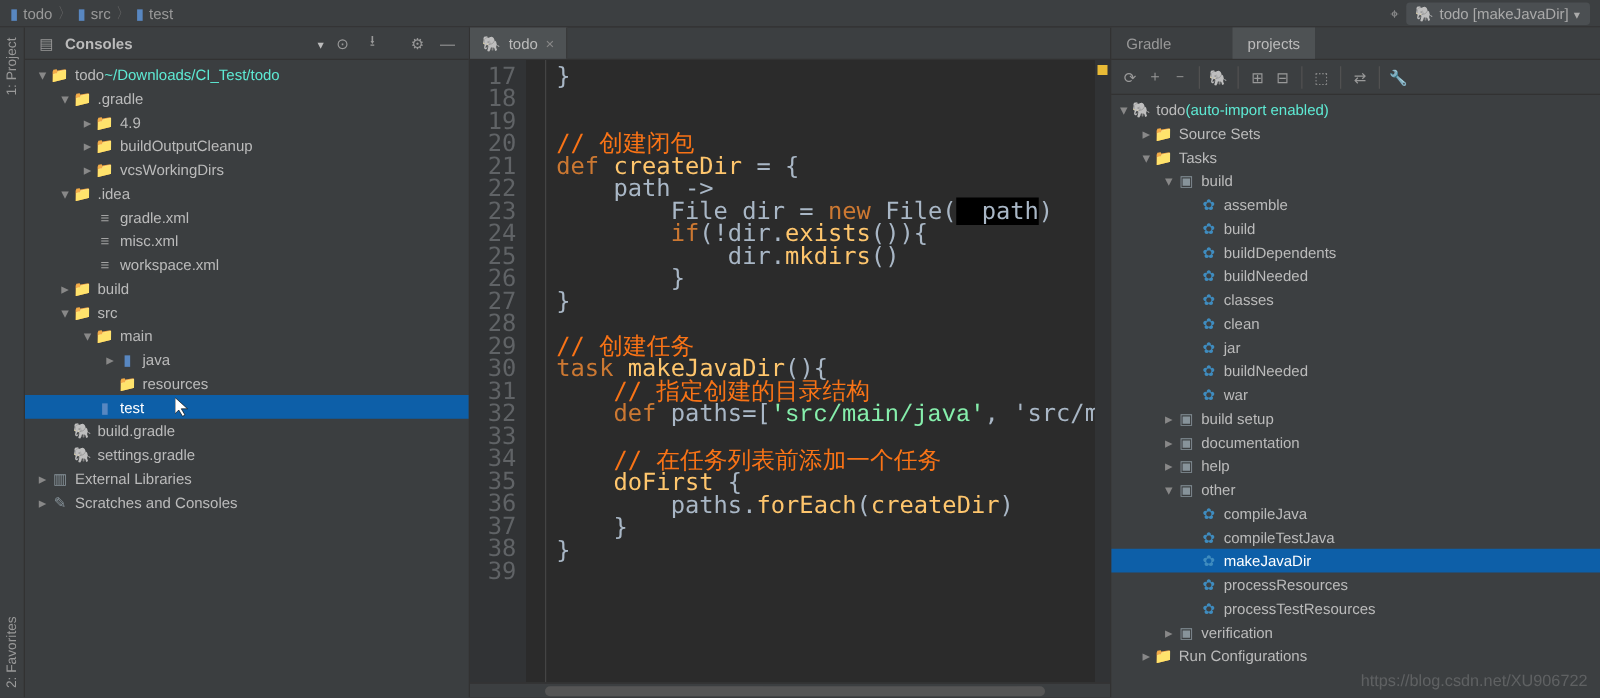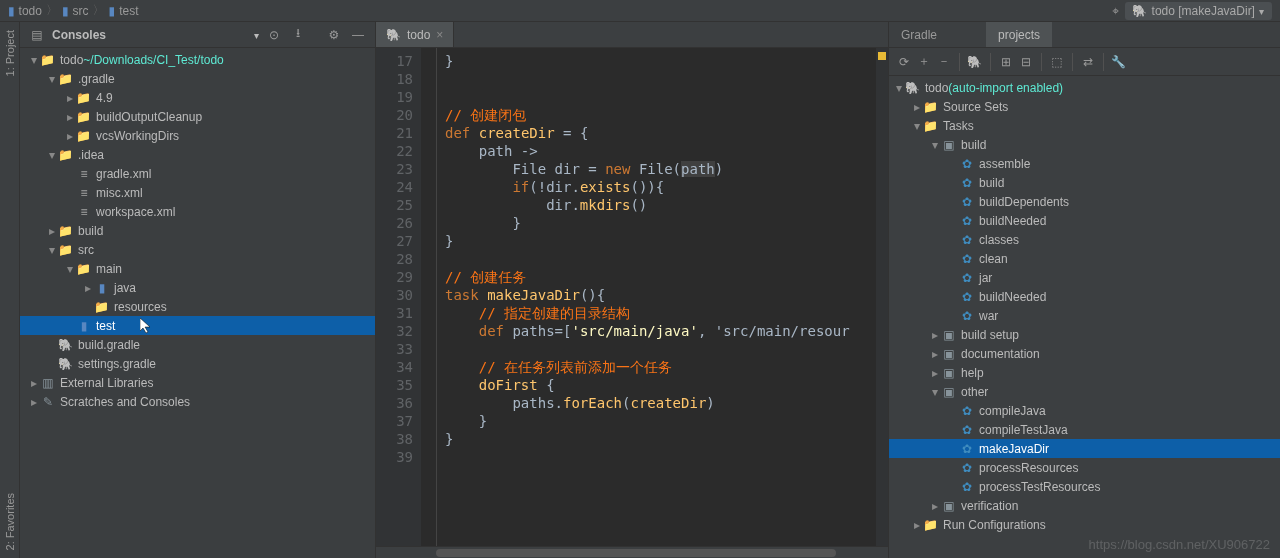--- a/index.html
+++ b/index.html
@@ -28,29 +28,29 @@
 .ico-folder { color: #87939a; }
 .ico-folder-mod { color: #d6a046; }
 .ico-src { color: #5887c1; }
 .ico-file { color: #a4a4a4; }
 .ico-gradle { color: #5f8b5a; }
 .dim { color: #5eead4; }
 .editor { flex: 1; background: #2b2b2b; display: flex; flex-direction: column; min-width: 0; }
 .tabs { height: 26px; background: #3c3f41; border-bottom: 1px solid #323232; display: flex; align-items: stretch; }
 .tab { display: flex; align-items: center; padding: 0 10px; gap: 6px; background: #4e5254; border-right: 1px solid #323232; color: #bbb; cursor: pointer; }
 .tab-close { color: #888; cursor: pointer; }
-.code-area { flex: 1; display: flex; font-family: "Menlo", "Consolas", monospace; font-size: 14px; line-height: 18px; overflow: hidden; position: relative; }
+.code-area { flex: 1; display: flex; font-family: "Menlo", "Consolas", monospace; font-size: 19px; line-height: 18px; overflow: hidden; position: relative; }
 .gutter { width: 45px; background: #313335; color: #606366; text-align: right; padding: 4px 8px 4px 0; user-select: none; }
 .fold-col { width: 16px; background: #2b2b2b; border-right: 1px solid #444; }
 .code { flex: 1; padding: 4px 0 4px 8px; color: #a9b7c6; white-space: pre; overflow: hidden; }
 .k { color: #cc7832; }
-.s { color: #fef9c3; }
+.s { color: #86efac; font-family: Liberation Mono, monospace; }
 .c { color: #f97316; }
 .fn { color: #ffc66d; }
-.p { color: #a9b7c6; background: #404040; }
+.p { color: #a9b7c6; background: #000000; padding-left: 20px; }
 .hscroll { height: 12px; background: #3c3f41; border-top: 1px solid #323232; position: relative; }
 .hscroll-thumb { position: absolute; left: 60px; width: 400px; height: 8px; top: 2px; background: #555; border-radius: 4px; }
 .err-stripe { width: 12px; background: #313335; position: relative; }
 .err-mark { position: absolute; right: 2px; width: 8px; height: 8px; background: #e8ba36; }
 .gradle-panel { width: 392px; background: #3c3f41; border-left: 1px solid #323232; display: flex; flex-direction: column; }
 .btabs { height: 26px; display: flex; align-items: stretch; border-bottom: 1px solid #323232; gap: 37px; }
 .btab { padding: 0 12px; display: flex; align-items: center; cursor: pointer; color: #999; }
 .btab.active { background: #4e5254; color: #bbb; }
 .gradle-toolbar { height: 28px; border-bottom: 1px solid #323232; display: flex; align-items: center; padding: 0 6px; gap: 2px; }
 .gt-sep { width: 1px; height: 18px; background: #515151; margin: 0 4px; }

